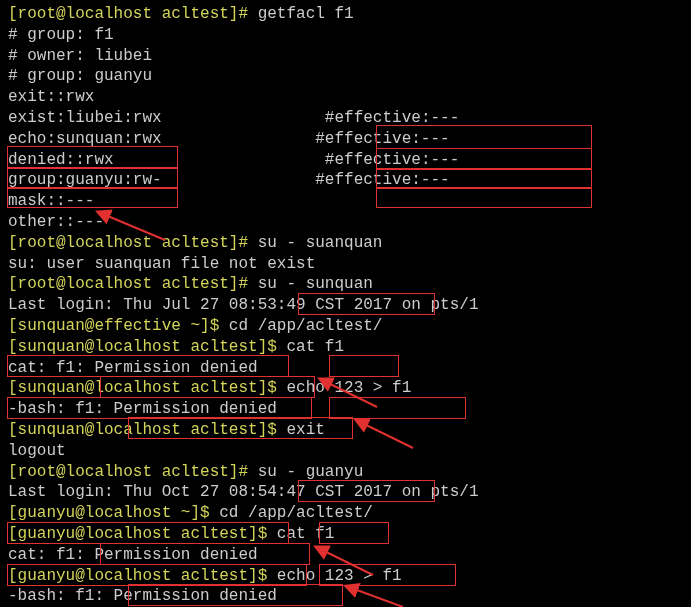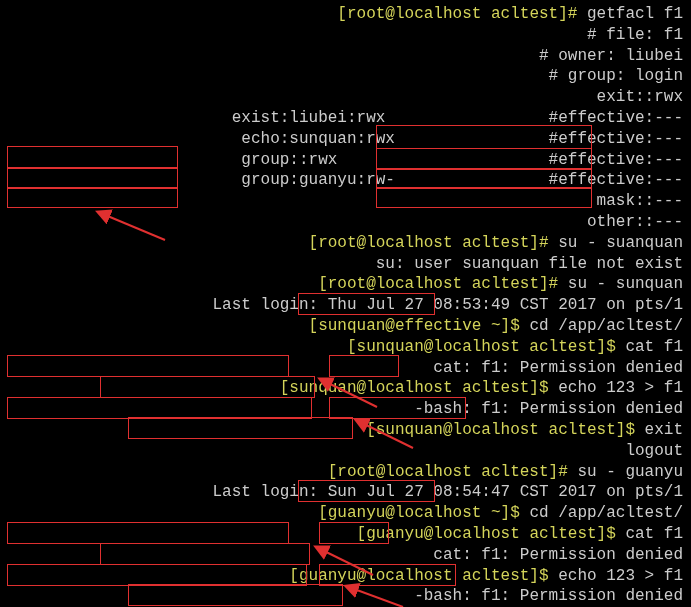--- a/index.html
+++ b/index.html
@@ -7,61 +7,61 @@
       background: #000;
       font-family: 'Courier New', monospace;
       font-size: 16px;
       line-height: 1.3;
       padding: 4px 8px;
       width: 691px;
       height: 607px;
       overflow: hidden;
       position: relative;
     }
-    .line { white-space: pre; color: #ccc; position: relative; text-align: right; }
+    .line { white-space: pre; color: #ccc; position: relative; }
     .yellow { color: #d4d45a; }
     .white { color: #ccc; }
     .redbox {
       position: absolute;
       border: 1px solid #e03030;
       pointer-events: none;
     }
     .arrow {
       position: absolute;
       pointer-events: none;
     }
   </style>
 </head>
 <body>
 
 <div class="line"><span class="yellow">[root@localhost acltest]# </span><span class="white">getfacl f1</span></div>
-<div class="line"># file: f1</div>
+<div class="line"># group: f1</div>
 <div class="line"># owner: liubei</div>
-<div class="line"># group: login</div>
+<div class="line"># group: guanyu</div>
 <div class="line">exit::rwx</div>
 <div class="line"><span>exist:liubei:rwx                 </span><span>#effective:---</span></div>
 <div class="line"><span>echo:sunquan:rwx                </span><span>#effective:---</span></div>
-<div class="line"><span>group::rwx                      </span><span>#effective:---</span></div>
+<div class="line"><span>denied::rwx                      </span><span>#effective:---</span></div>
 <div class="line"><span>group:guanyu:rw-                </span><span>#effective:---</span></div>
 <div class="line">mask::---</div>
 <div class="line">other::---</div>
 <div class="line"></div>
 <div class="line"><span class="yellow">[root@localhost acltest]# </span><span class="white">su - suanquan</span></div>
 <div class="line">su: user suanquan file not exist</div>
 <div class="line"><span class="yellow">[root@localhost acltest]# </span><span class="white">su - sunquan</span></div>
 <div class="line">Last login: Thu Jul 27 08:53:49 CST 2017 on pts/1</div>
 <div class="line"><span class="yellow">[sunquan@effective ~]$ </span><span class="white">cd /app/acltest/</span></div>
 <div class="line"><span class="yellow">[sunquan@localhost acltest]$ </span><span class="white">cat f1</span></div>
 <div class="line">cat: f1: Permission denied</div>
 <div class="line"><span class="yellow">[sunquan@localhost acltest]$ </span><span class="white">echo 123 &gt; f1</span></div>
 <div class="line">-bash: f1: Permission denied</div>
 <div class="line"><span class="yellow">[sunquan@localhost acltest]$ </span><span class="white">exit</span></div>
 <div class="line">logout</div>
 <div class="line"><span class="yellow">[root@localhost acltest]# </span><span class="white">su - guanyu</span></div>
-<div class="line">Last login: Sun Jul 27 08:54:47 CST 2017 on pts/1</div>
+<div class="line">Last login: Thu Oct 27 08:54:47 CST 2017 on pts/1</div>
 <div class="line"><span class="yellow">[guanyu@localhost ~]$ </span><span class="white">cd /app/acltest/</span></div>
 <div class="line"><span class="yellow">[guanyu@localhost acltest]$ </span><span class="white">cat f1</span></div>
 <div class="line">cat: f1: Permission denied</div>
 <div class="line"><span class="yellow">[guanyu@localhost acltest]$ </span><span class="white">echo 123 &gt; f1</span></div>
 <div class="line">-bash: f1: Permission denied</div>
 
 <div class="redbox" style="left:7px; top:146px; width:171px; height:22px;"></div>
 <div class="redbox" style="left:7px; top:168px; width:171px; height:20px;"></div>
 <div class="redbox" style="left:7px; top:188px; width:171px; height:20px;"></div>
 <div class="redbox" style="left:376px; top:125px; width:216px; height:24px;"></div>

